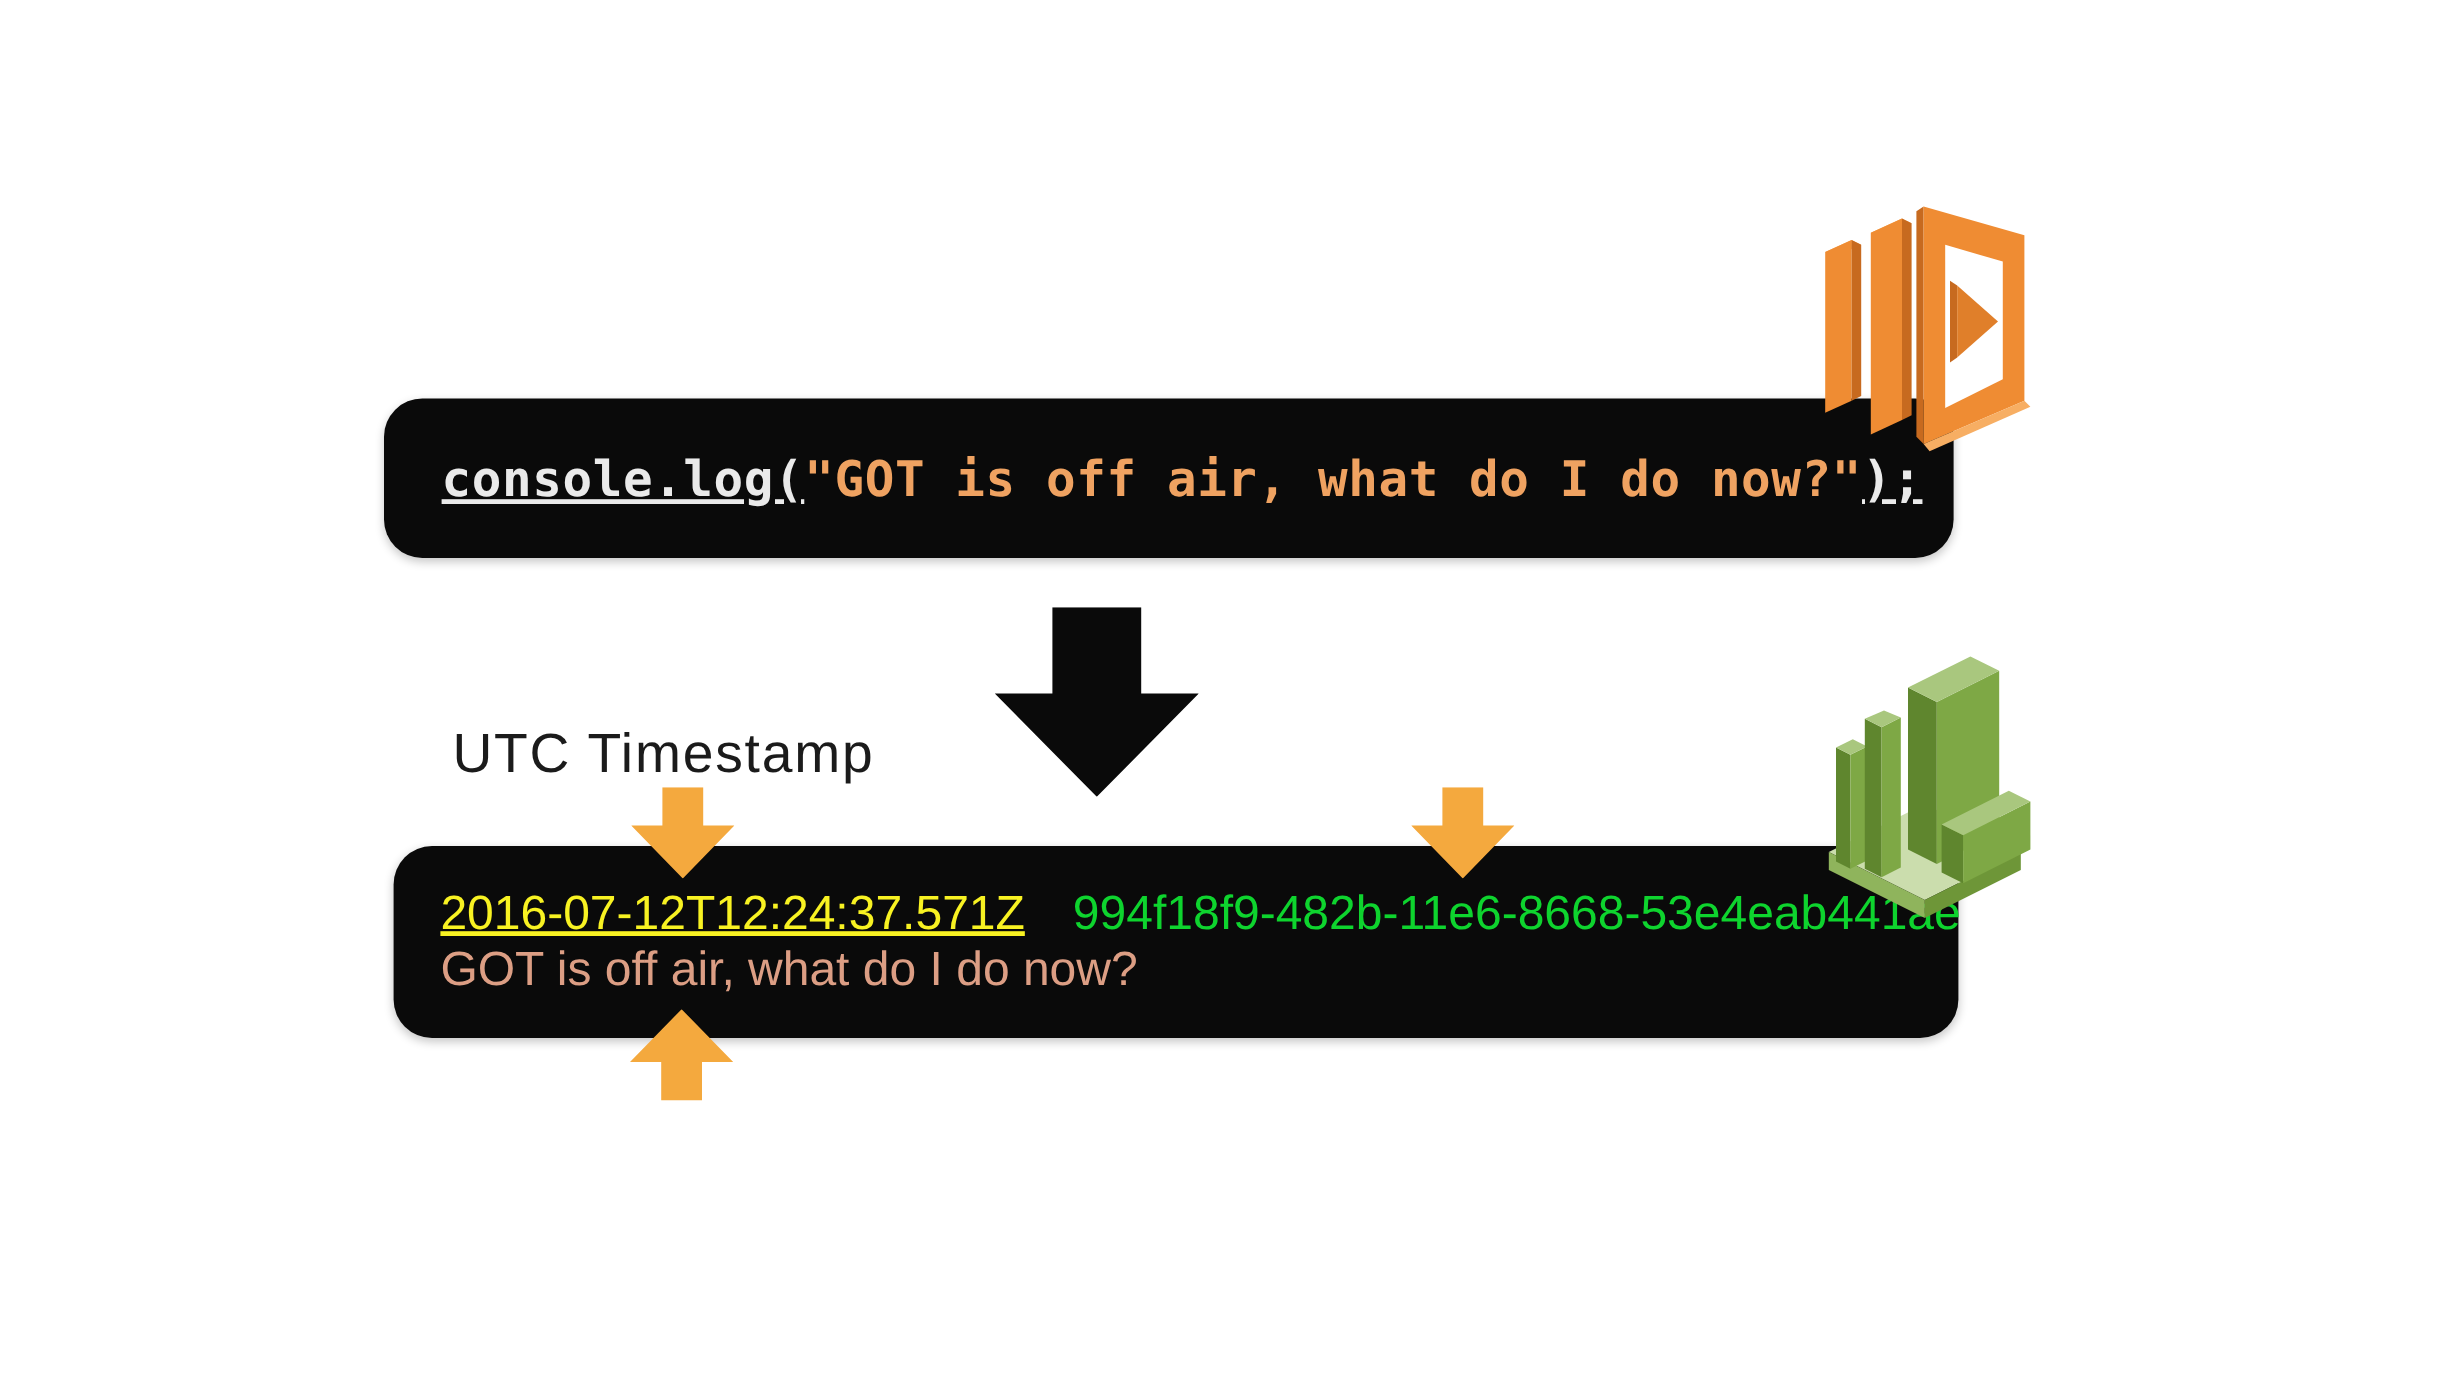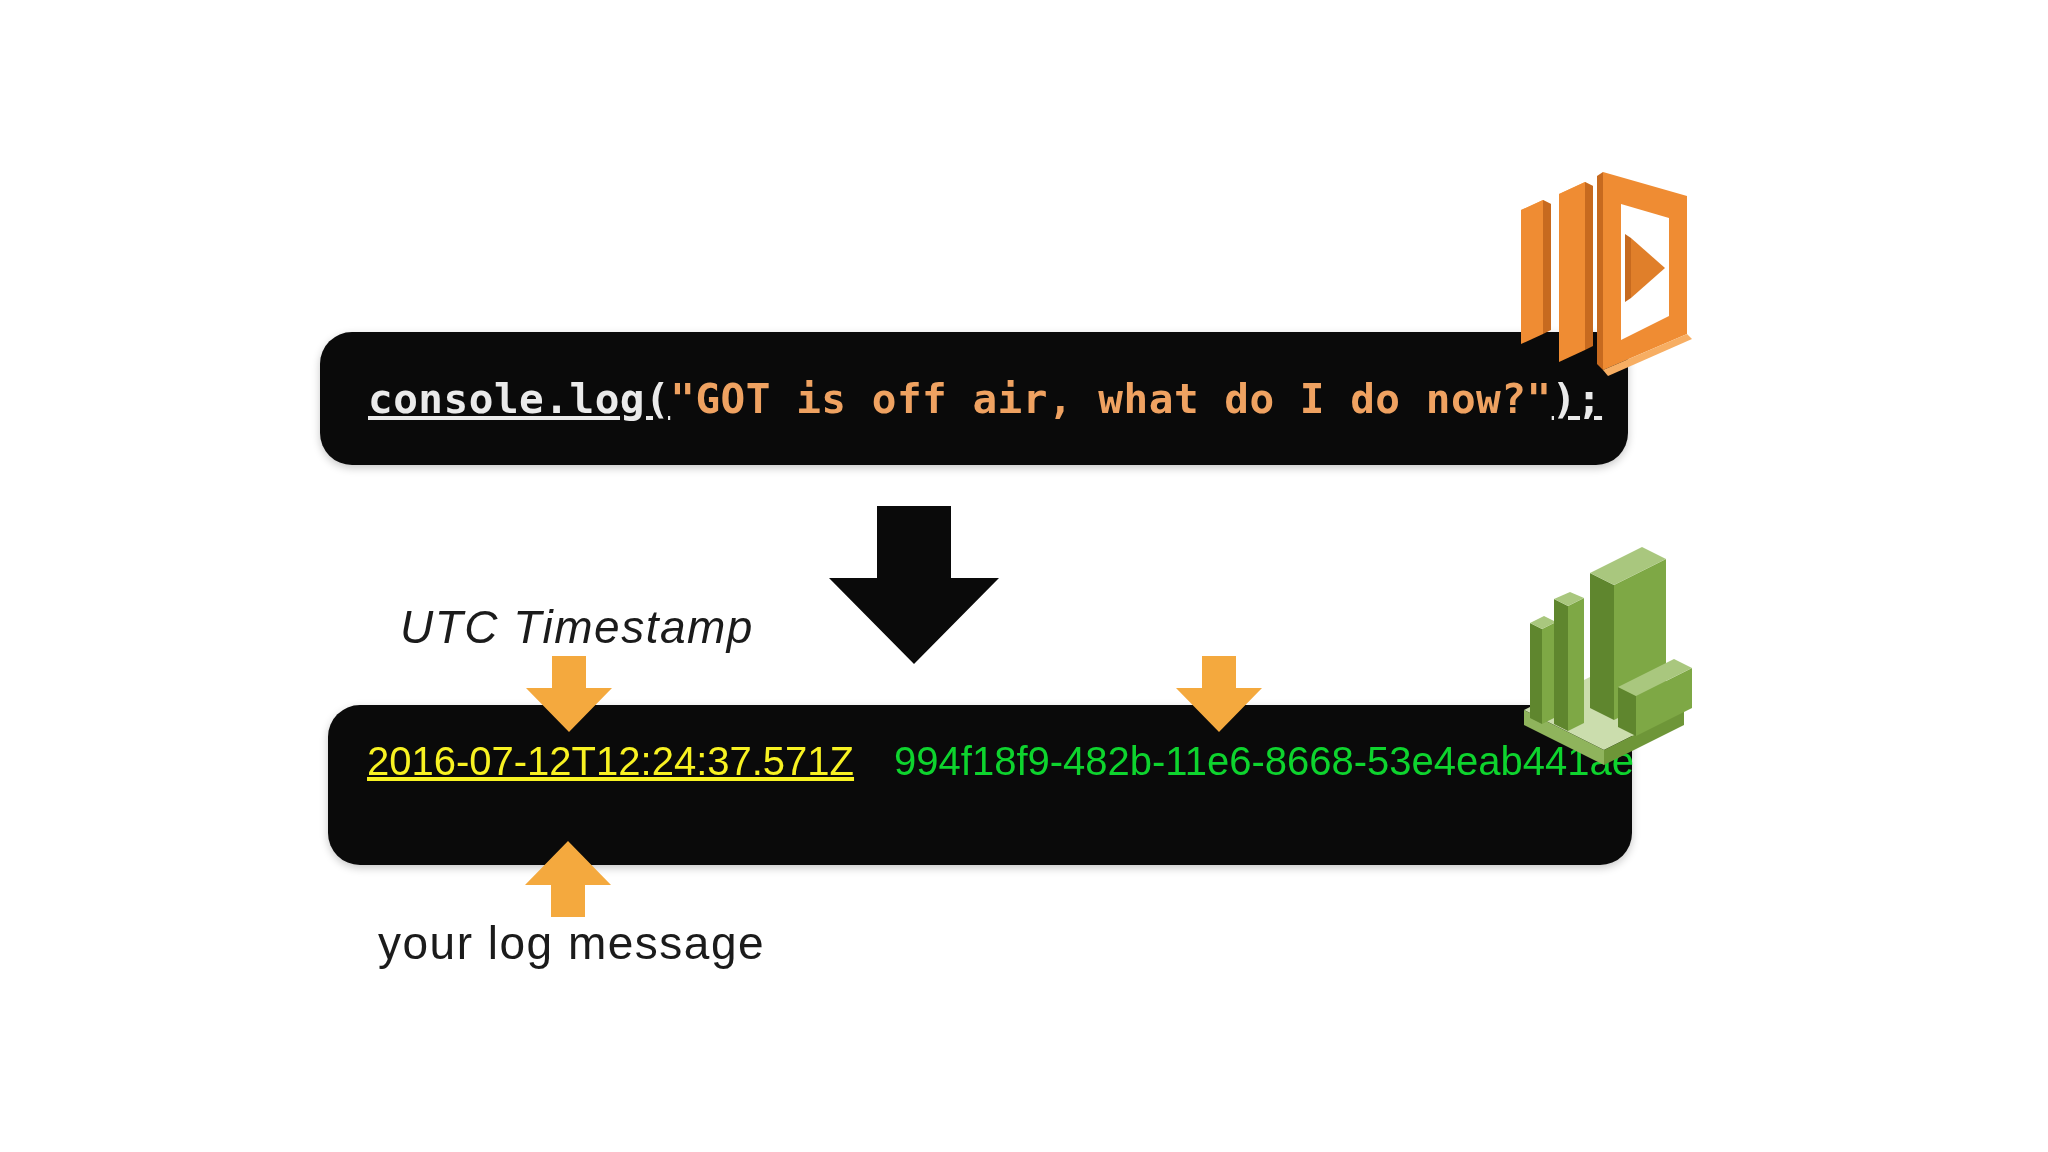--- a/index.html
+++ b/index.html
@@ -63,21 +63,21 @@
   }
 
   
   .label {
     position: absolute;
     font-size: 46px;
     letter-spacing: 1.5px;
     color: var(--label-black, #1b1b1b);
     white-space: nowrap;
   }
-  .label-utc { left: 400px;  top: 600px; font-style: italic; }
+  .label-utc { left: 377px;  top: 600px; }
   .label-req { left: 1104px; top: 600px; }
   .label-msg { left: 378px;  top: 916px; }
 
   
   .black-arrow {
     position: absolute;
     left: 829px; top: 506px;
     width: 170px; height: 158px;
   }
   .black-arrow polygon { fill: var(--box-black, #0a0a0a); }
@@ -140,24 +140,24 @@
     <polygon class="lam-hole" points="108,40 156,54 156,152 108,176"></polygon>
     <polygon class="lam-dark" points="112,70 118,74 118,134 112,138"></polygon>
     <polygon class="lam-tri" points="118,74 152,104 118,134"></polygon>
   </svg>
 
   <svg class="black-arrow" viewBox="0 0 170 158" aria-hidden="true">
     <polygon points="48,0 122,0 122,72 170,72 85,158 0,72 48,72"></polygon>
   </svg>
 
   <div class="label label-utc">UTC Timestamp</div>
-  <div class="label label-msg">your log message</div>
 
   <div class="log-box">
     <div class="log-line1"><span class="log-ts">2016-07-12T12:24:37.571Z</span><span class="log-rid">994f18f9-482b-11e6-8668-53e4eab441ae</span></div>
+    <div class="log-line2">GOT is off air, what do I do now?</div>
   </div>
 
   <svg class="orange-arrow oa-utc" viewBox="0 0 86 76" aria-hidden="true">
     <polygon points="26,0 60,0 60,32 86,32 43,76 0,32 26,32"></polygon>
   </svg>
   <svg class="orange-arrow oa-req" viewBox="0 0 86 76" aria-hidden="true">
     <polygon points="26,0 60,0 60,32 86,32 43,76 0,32 26,32"></polygon>
   </svg>
   <svg class="orange-arrow oa-msg" viewBox="0 0 86 76" aria-hidden="true">
     <polygon points="43,0 86,44 60,44 60,76 26,76 26,44 0,44"></polygon>

